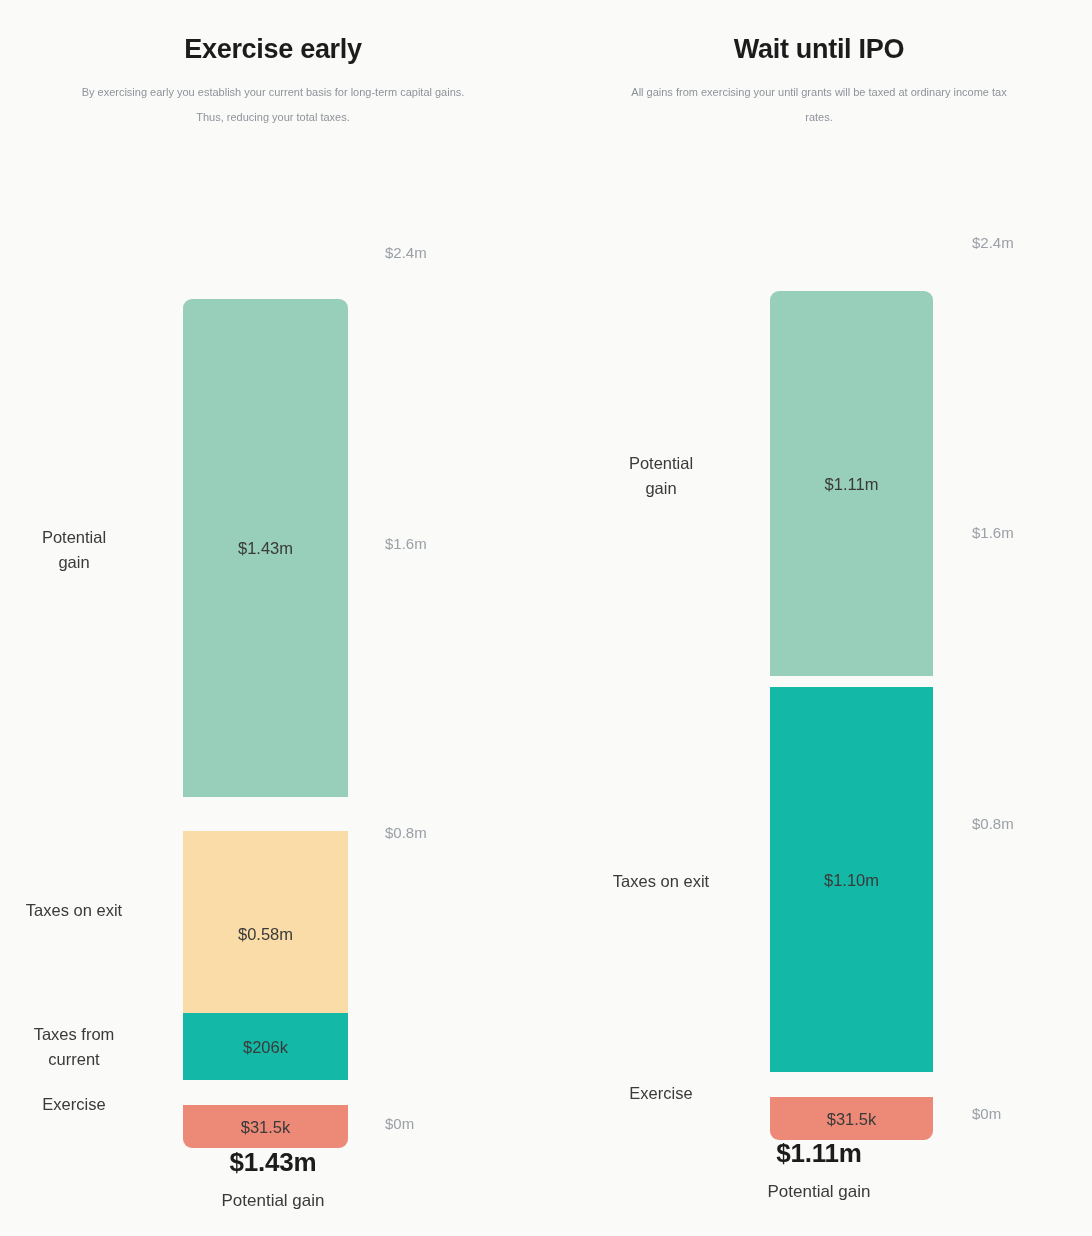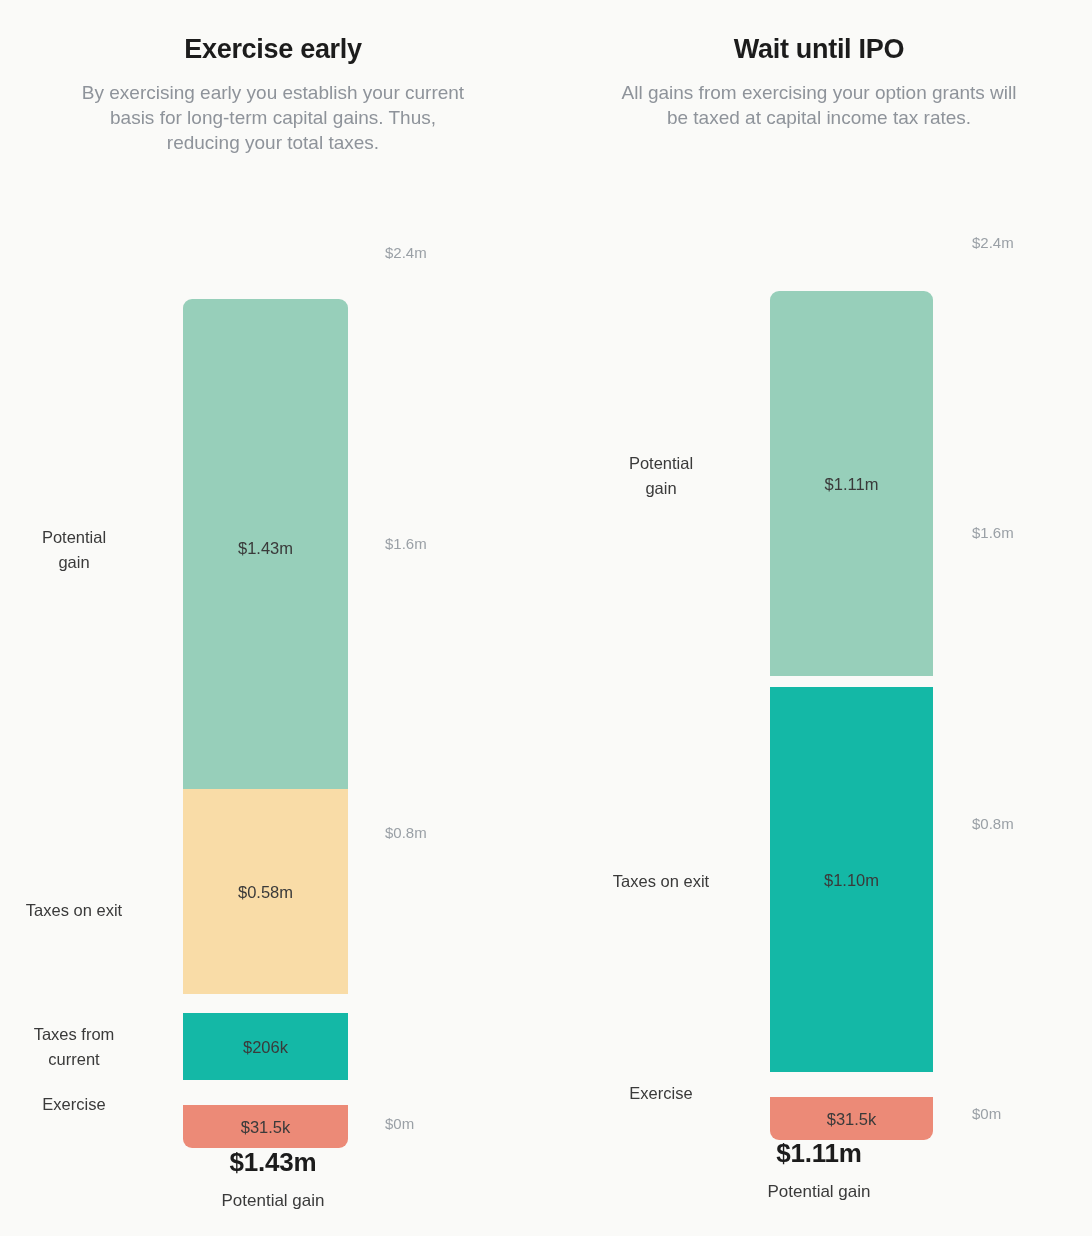--- a/index.html
+++ b/index.html
@@ -40,21 +40,21 @@
   .panel-title {
     font-size: 27px;
     font-weight: bold;
     letter-spacing: -0.3px;
     color: #1c1c1c;
     margin: 0;
     line-height: 34px;
   }
   .panel-sub {
     margin: 14px auto 0 auto;
-    font-size: 19px;
+    font-size: 11px;
     line-height: 25px;
     color: #8e939a;
     max-width: 390px;
   }
   .scenario.right .panel-sub {
     max-width: 400px;
   }
 
   
   .plot {
@@ -160,21 +160,21 @@
 gain</div>
       <div class="cat-label" style="left:0; width:148px; top:898px;">Taxes on exit</div>
       <div class="cat-label" style="left:0; width:148px; top:1022px;">Taxes from
 current</div>
       <div class="cat-label" style="left:0; width:148px; top:1092px;">Exercise</div>
 
       <div class="bar" style="left:183px; width:165px; top:0; height:1236px;">
         <div class="seg green top" style="top:299px; height:498px;">
           <span class="seg-value">$1.43m</span>
         </div>
-        <div class="seg yellow" style="top:789px; height:205px;">
+        <div class="seg yellow" style="top:831px; height:205px;">
           <span class="seg-value">$0.58m</span>
         </div>
         <div class="seg orange" style="top:1013px; height:67px;">
           <span class="seg-value">$206k</span>
         </div>
         <div class="seg red bottom" style="top:1080px; height:43px;">
           <span class="seg-value">$31.5k</span>
         </div>
       </div>
 
@@ -182,21 +182,21 @@
         <div class="total-value">$1.43m</div>
         <div class="total-caption">Potential gain</div>
       </div>
 
     </div>
   </div>
 
   <div class="scenario right">
     <div class="panel-head">
       <h2 class="panel-title">Wait until IPO</h2>
-      <p class="panel-sub">All gains from exercising your option grants will be taxed at capital income tax rates.</p>
+      <p class="panel-sub">All gains from exercising your until grants will be taxed at ordinary income tax rates.</p>
     </div>
 
     <div class="plot">
 
       <div class="tick" style="left:426px; top:234px;">$2.4m</div>
       <div class="tick" style="left:426px; top:524px;">$1.6m</div>
       <div class="tick" style="left:426px; top:815px;">$0.8m</div>
       <div class="tick" style="left:426px; top:1105px;">$0m</div>
 
       <div class="cat-label" style="left:20px; width:190px; top:451px;">Potential

